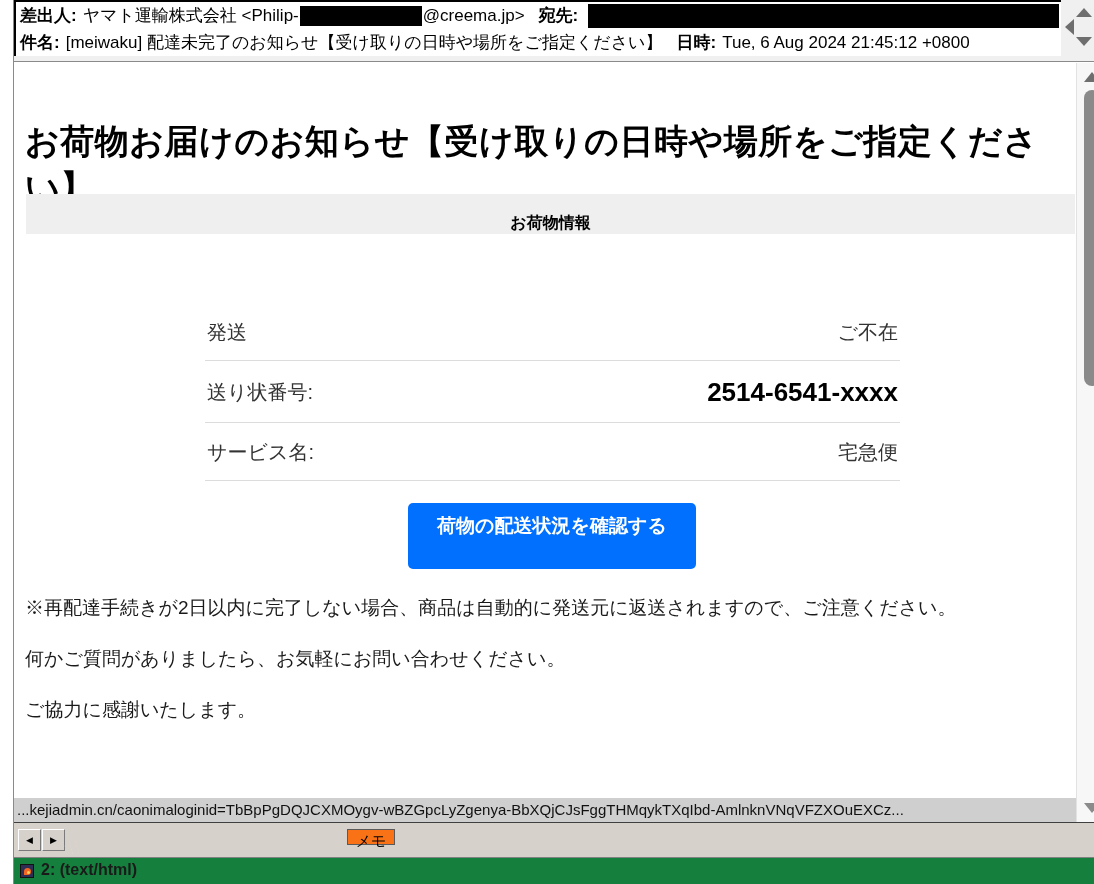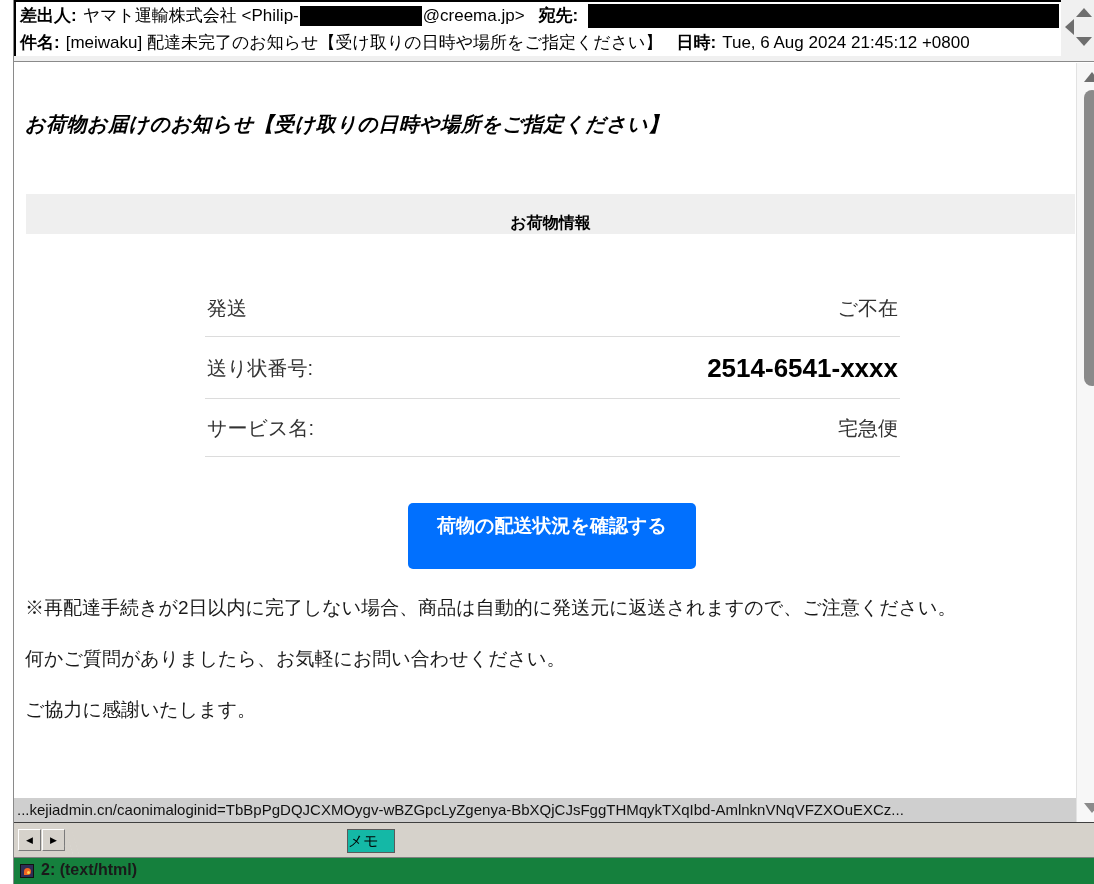--- a/index.html
+++ b/index.html
@@ -28,27 +28,27 @@
   
   .navpad { position:absolute; left:1047px; top:0; width:47px; height:56px; background:#f0f0f0; }
   .tri { position:absolute; width:0; height:0; cursor:pointer; }
   .tri-up   { left:15px; top:8px;  border-left:8px solid transparent; border-right:8px solid transparent; border-bottom:9px solid #6e6e6e; }
   .tri-down { left:15px; top:37px; border-left:8px solid transparent; border-right:8px solid transparent; border-top:9px solid #6e6e6e; }
   .tri-left { left:4px;  top:19px; border-top:8px solid transparent; border-bottom:8px solid transparent; border-right:9px solid #6e6e6e; }
   .tri-right{ left:33px; top:19px; border-top:8px solid transparent; border-bottom:8px solid transparent; border-left:9px solid #6e6e6e; }
 
   
   .msgview { position:absolute; left:1px; top:63px; right:31px; height:735px; background:#fff; color:#000; }
-  .email-title { position:absolute; left:10px; top:48px; font-size:20px; font-weight:bold; letter-spacing:0.5px;font-style:italic; }
+  .email-title { position:absolute; left:10px; top:56px; font-size:34px; font-weight:bold; letter-spacing:0.5px; }
   .infobox {
     position:absolute; left:11px; top:131px; width:1049px; height:40px;
     background:#efefef; text-align:center; line-height:58px;
     font-size:16px; font-weight:bold;
   }
-  .ship-table { position:absolute; left:190px; top:216px; width:695px;text-align:right; }
+  .ship-table { position:absolute; left:190px; top:240px; width:695px;text-align:right; }
   .srow {
     display:flex; justify-content:space-between; align-items:center;
     padding:16px 2px 14px 2px; border-bottom:1px solid #dcdcdc; font-size:20px; color:#333;
   }
   .srow .val-bold { font-weight:bold; color:#000; font-size:26px; }
   .track-button {
     position:absolute; left:393px; top:440px; width:288px; height:66px;
     background:#0170fe; border:none; border-radius:5px; cursor:pointer;
     color:#fff; font-family:"Liberation Sans", sans-serif;
     font-size:19px; font-weight:bold;
@@ -87,23 +87,23 @@
   .tabs { position:absolute; left:56px; top:2px; height:30px; display:flex; }
   .tab { position:relative; height:30px; margin-right:-6px; cursor:pointer;
     clip-path:polygon(0 0, 100% 0, calc(100% - 9px) 100%, 9px 100%);
     background:#4a4a4a; }
   .tab-inner { position:absolute; left:1px; right:1px; top:1px; bottom:1px;
     clip-path:polygon(0 0, 100% 0, calc(100% - 8px) 100%, 8px 100%);
     background:#ecebe7; font-size:15px; text-align:center; line-height:28px; color:#000; padding:0 14px; white-space:nowrap; }
   .tab.active { z-index:2; }
   .tab.active .tab-inner { background:#fff; }
   .memo-tab {
-    position:absolute; left:333px; top:6px; width:48px; height:24px;
-    border:1px solid #5a5a5a; background:#14b8a6;
-    font-size:15px; text-align:left; line-height:22px; cursor:pointer;
+    position:absolute; left:333px; top:6px; width:48px; height:16px;
+    border:1px solid #5a5a5a; background:#f97316;
+    font-size:15px; text-align:center; line-height:22px; cursor:pointer;
   }
 
   
   .statusline { position:absolute; left:0; top:857px; width:100%; height:27px; background:#15803d; border-top:1px solid #808080;font-weight:bold; }
   .doc-icon { position:absolute; left:6px; top:6px; width:14px; height:14px; background:#2e2e55; border:1px solid #111; }
   .doc-icon .flame { position:absolute; left:3px; top:3px; width:7px; height:7px; background:#f26522; border-radius:50% 50% 50% 0; }
   .doc-icon .dot { position:absolute; left:6px; top:6px; width:3px; height:3px; background:#ffd24d; border-radius:50%; }
   .status-text { position:absolute; left:27px; top:3px; font-size:16px; color:#1a1a1a; }
 </style>
 </head>

